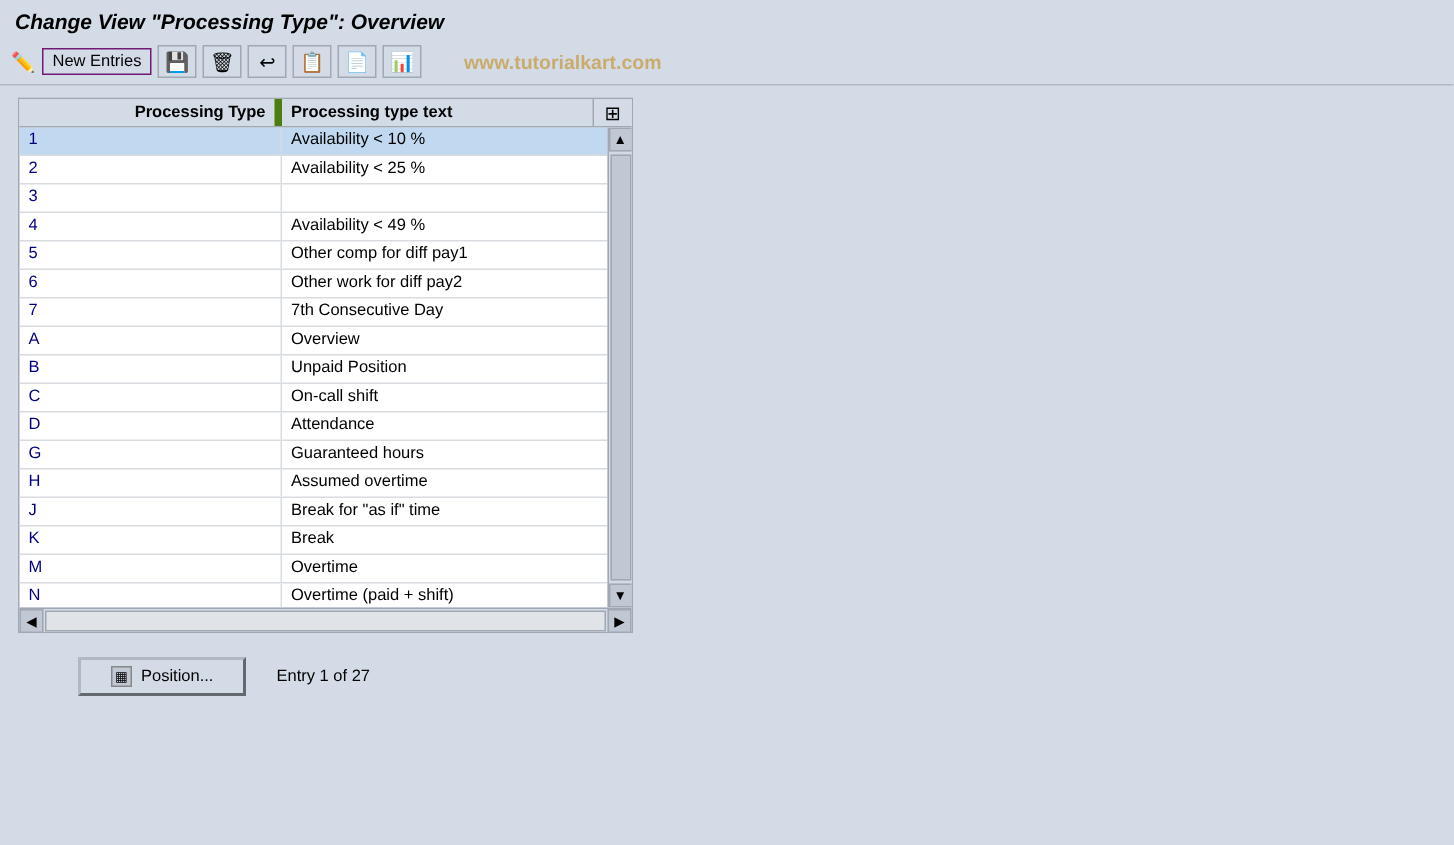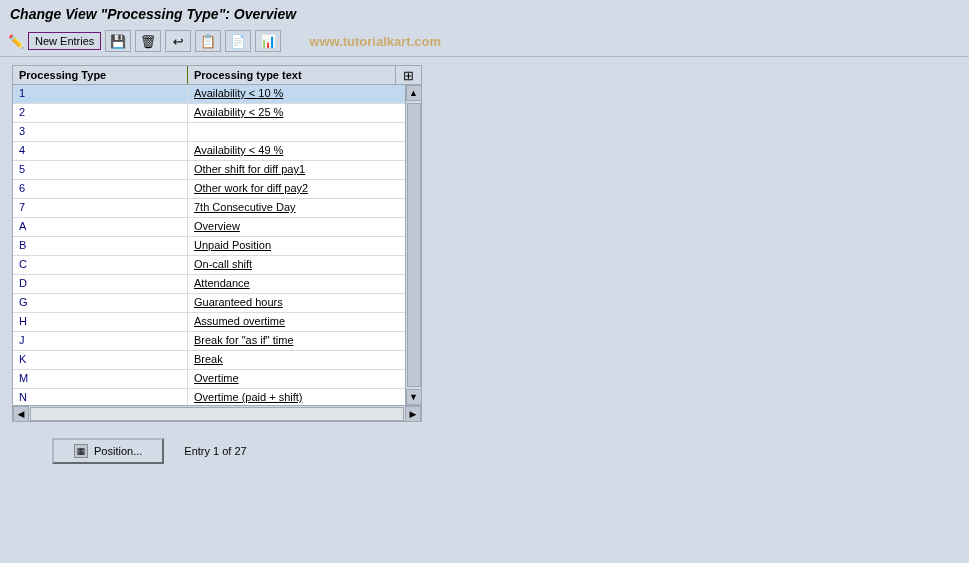--- a/index.html
+++ b/index.html
@@ -70,23 +70,24 @@
       position: relative;
     }
     .table-header {
       display: flex;
       background-color: #d3dce6;
       border-bottom: 1px solid #a0a8b4;
     }
     .th-type {
       width: 175px;
       padding: 3px 6px;
-      border-right: 1px solid #4d7c0f;
+      border-right: 5px solid #4d7c0f;
       font-weight: bold;
       font-size: 11px;
+      text-align: right;
     }
     .th-text {
       flex: 1;
       padding: 3px 6px;
       font-weight: bold;
       font-size: 11px;
     }
     .th-icon {
       width: 26px;
       display: flex;
@@ -149,21 +150,20 @@
       border-right: 1px solid #d8dce0;
       font-size: 11px;
       min-height: 18px;
       color: #000080;
     }
     .td-text {
       flex: 1;
       padding: 2px 6px;
       font-size: 11px;
       min-height: 18px;
-      text-decoration: underline;
     }
     .bottom-scrollbar {
       display: flex;
       align-items: center;
       background: #d3dce6;
       border-top: 1px solid #a0a8b4;
       height: 16px;
     }
     .h-scroll-arrow {
       width: 16px;
@@ -270,21 +270,21 @@
           </div>
           <div class="table-row">
             <div class="td-type">3</div>
           </div>
           <div class="table-row">
             <div class="td-type">4</div>
             <div class="td-text">Availability &lt; 49 %</div>
           </div>
           <div class="table-row">
             <div class="td-type">5</div>
-            <div class="td-text">Other shift for diff pay1</div>
+            <div class="td-text">Other comp for diff pay1</div>
           </div>
           <div class="table-row">
             <div class="td-type">6</div>
             <div class="td-text">Other work for diff pay2</div>
           </div>
           <div class="table-row">
             <div class="td-type">7</div>
             <div class="td-text">7th Consecutive Day</div>
           </div>
           <div class="table-row">

